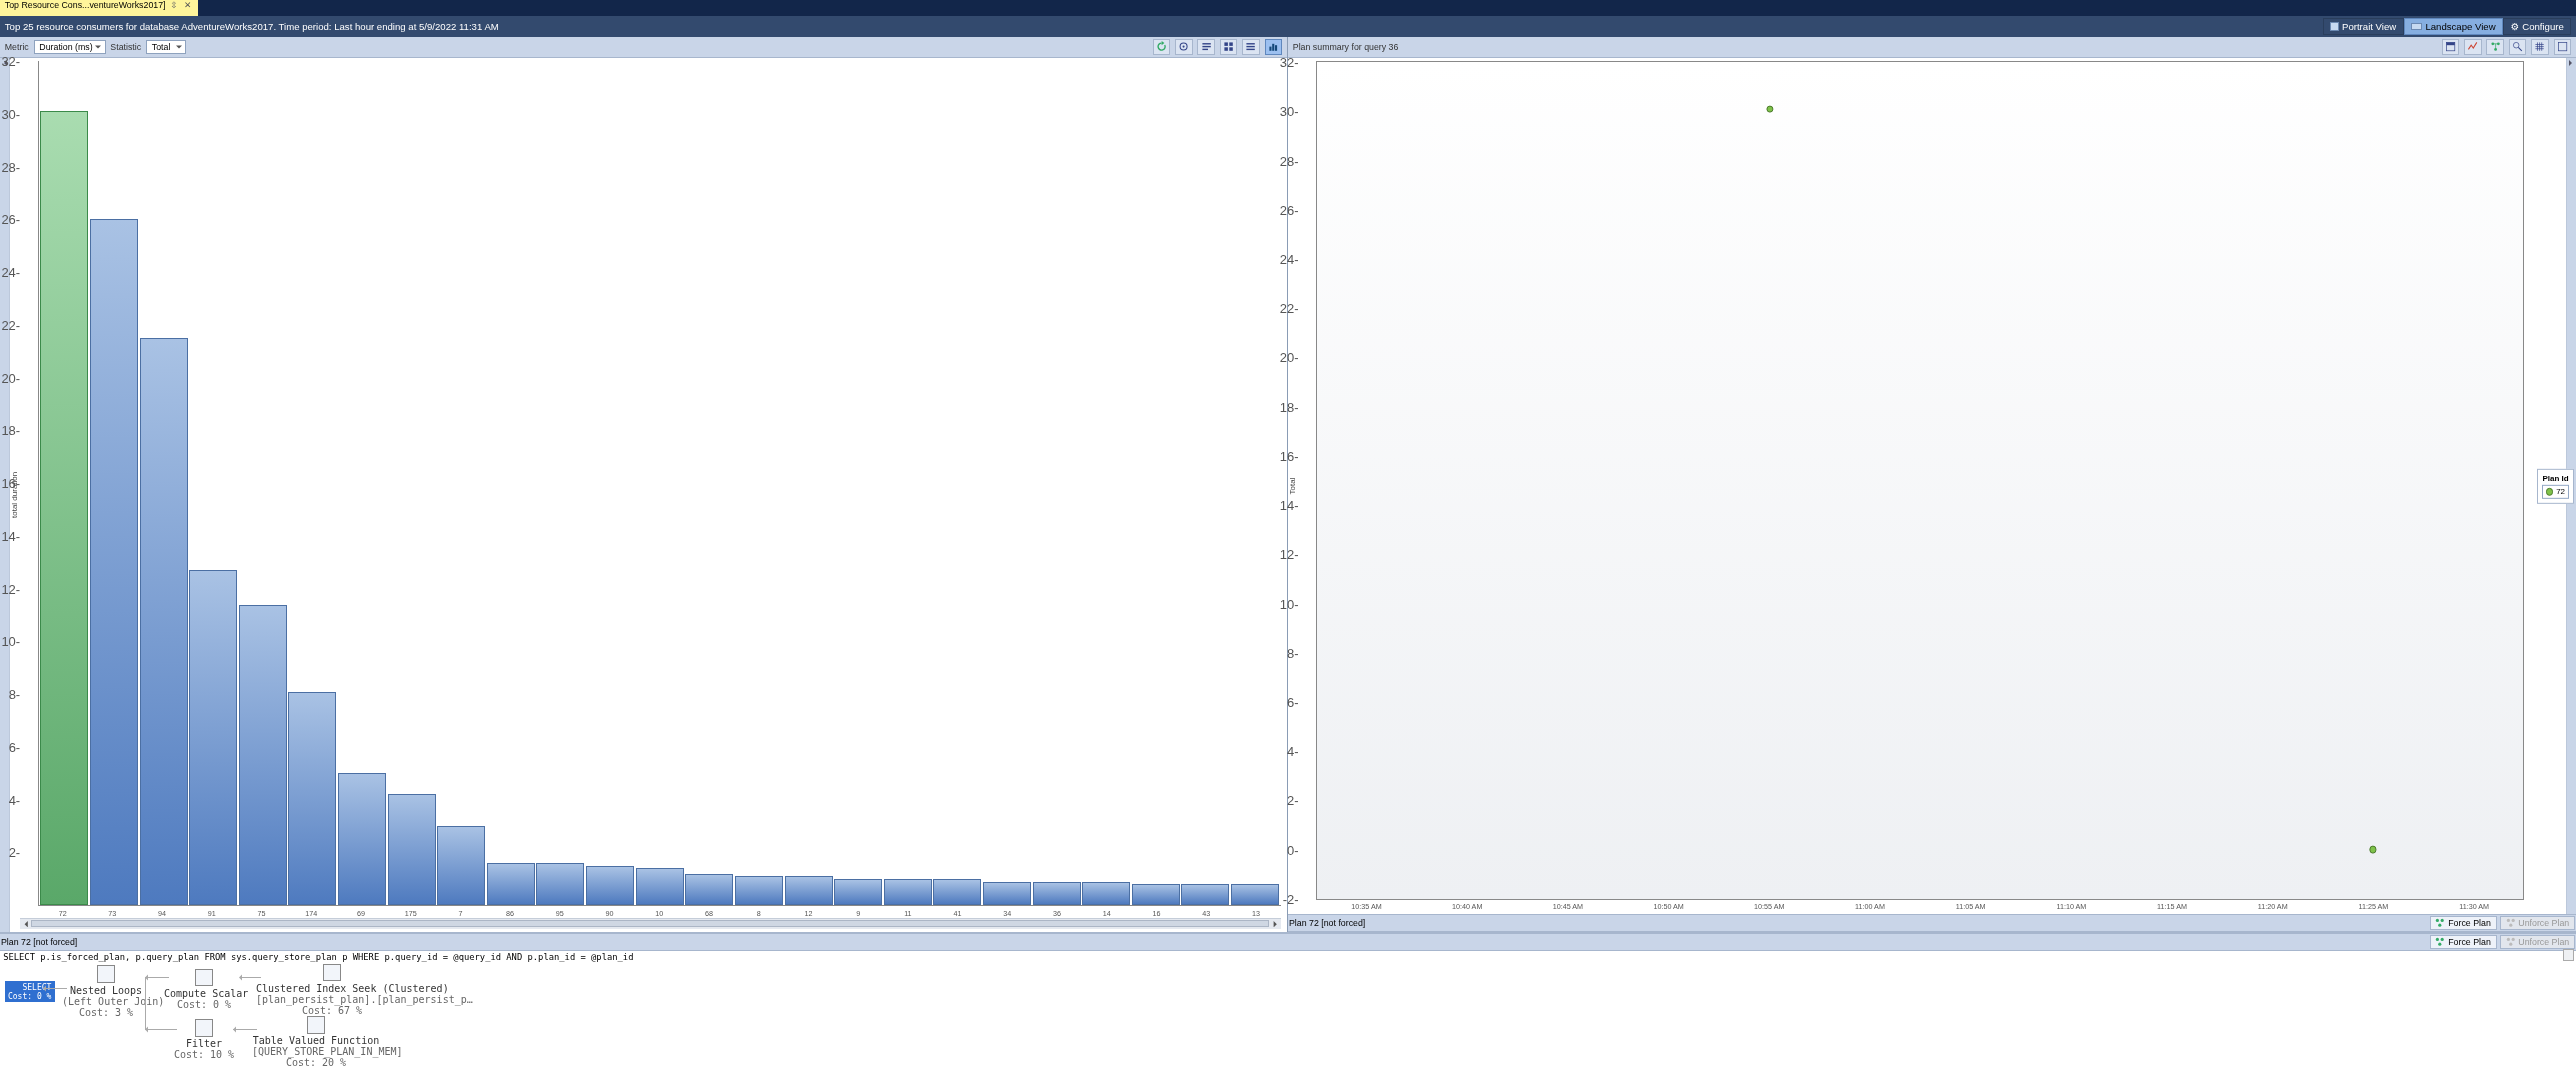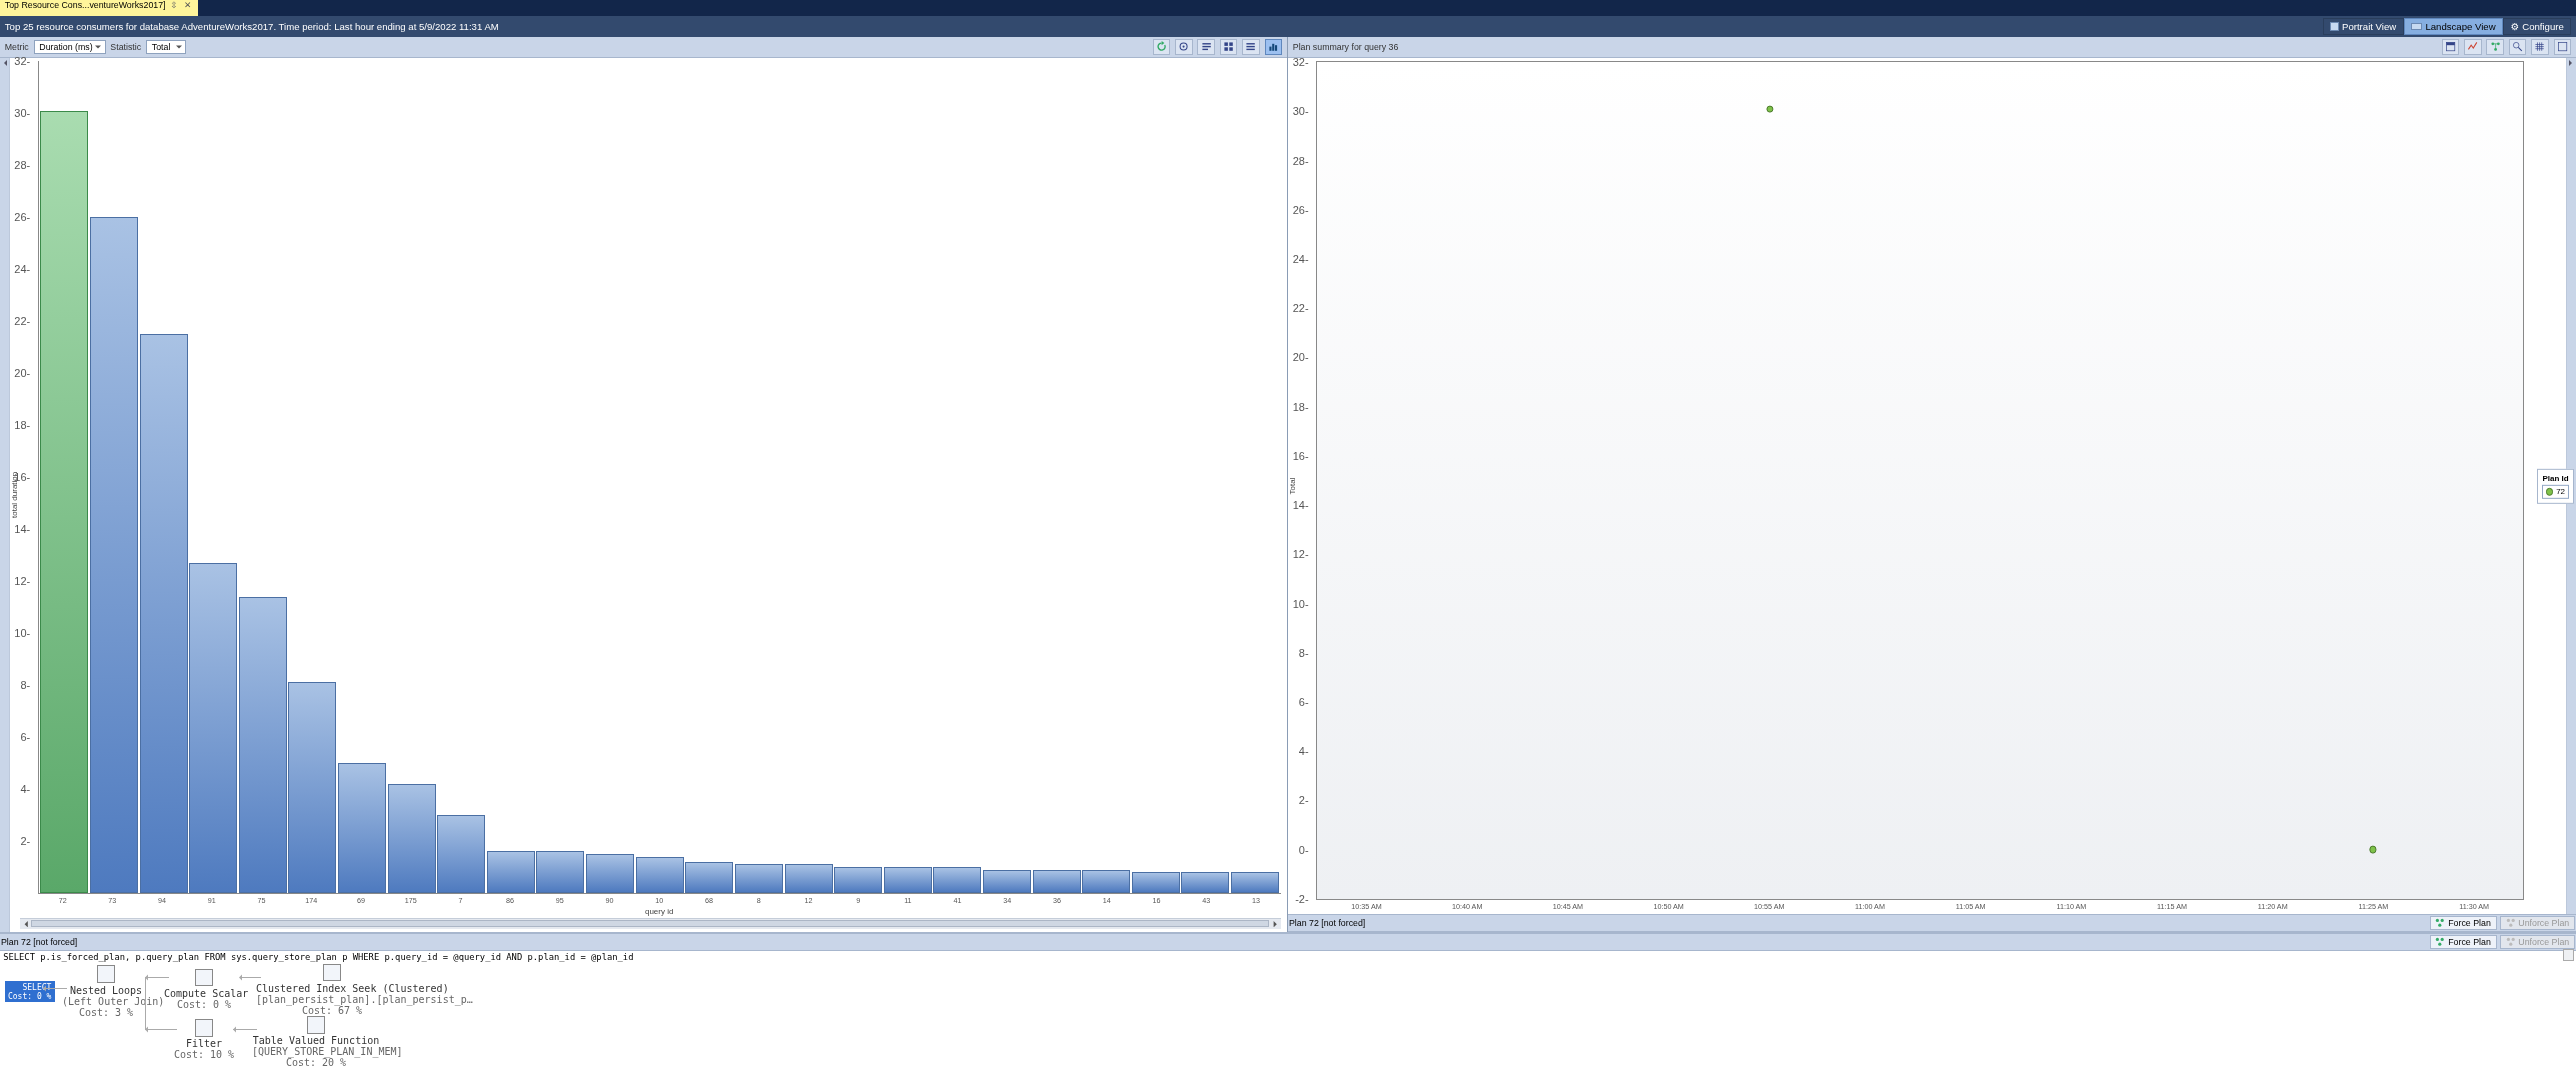--- a/index.html
+++ b/index.html
@@ -36,21 +36,21 @@
 
 .chartwrap { position: relative; flex: 1; background: #fff; display: flex; }
 .vstrip { width:9.6px; background:#c9d5e8; border-right:0.8px solid #bcc8db; display:flex; align-items:flex-start; justify-content:center; cursor:pointer; }
 .vstrip .tri { margin-top:1.6px; border:3.2px solid transparent; }
 .left .vstrip .tri { border-right-color:#556; }
 .right .vstrip .tri { border-left-color:#556; }
 .axis-v { writing-mode: vertical-rl; transform: rotate(180deg); text-align: center; font-size: 8px; color: #444; padding: 1.6px 0; }
 .plot { flex: 1; display: flex; flex-direction: column; padding: 3.2px 6.4px 3.2px 1.6px; }
 .plotbody { position: relative; flex: 1; border-left: 0.8px solid #888; border-bottom: 0.8px solid #888; margin-left: 17.6px; }
 .yticks { position: absolute; left: -17.6px; top: 0; bottom: 0; width: 16px; }
-.ytick { position: absolute; right: 7px; font-size: 11px; color: #555; transform: translateY(50%); }
+.ytick { position: absolute; right: 17px; font-size: 13px; color: #555; transform: translateY(50%); }
 .xticks { display: flex; margin-left: 17.6px; }
 .xtick { flex: 1; text-align: center; font-size: 7.2px; color: #555; padding-top: 2.4px; }
 .xlabel { text-align: center; font-size: 8px; color: #444; padding: 1.6px 0; margin-left:17.6px; }
 
 
 .bars { position: absolute; left: 0; right: 0; bottom: 0; top: 0; display: flex; align-items: flex-end; gap: 1.6px; padding: 0 1.6px; }
 .bar { flex: 1; background: linear-gradient(to top, #4e7abf, #a9c2e4); border: 0.8px solid #4b6fa3; }
 .bar.sel { background: linear-gradient(to top, #5aa869, #a9dcb0); border-color: #3b8a4a; }
 
 
@@ -248,21 +248,20 @@
             <div class="xtick">9</div>
             <div class="xtick">11</div>
             <div class="xtick">41</div>
             <div class="xtick">34</div>
             <div class="xtick">36</div>
             <div class="xtick">14</div>
             <div class="xtick">16</div>
             <div class="xtick">43</div>
             <div class="xtick">13</div>
           </div>
-        <div class="xlabel">query id</div>
         <div class="hscroll">
           <div class="btn" style="left:0">
               <svg viewBox="0 0 8 8">
                 <path d="M6 0L2 4l4 4z"></path>
               </svg>
             </div>
           <div class="thumb" style="left:11.2px; right:11.2px;"></div>
           <div class="btn" style="right:0">
               <svg viewBox="0 0 8 8">
                 <path d="M2 0l4 4-4 4z"></path>

